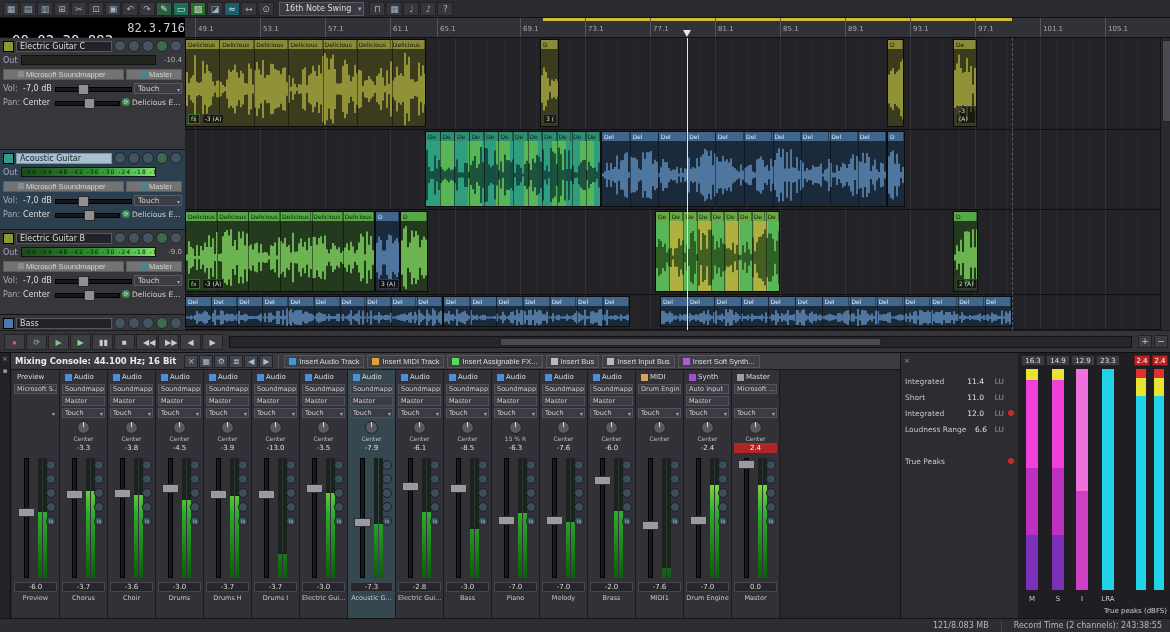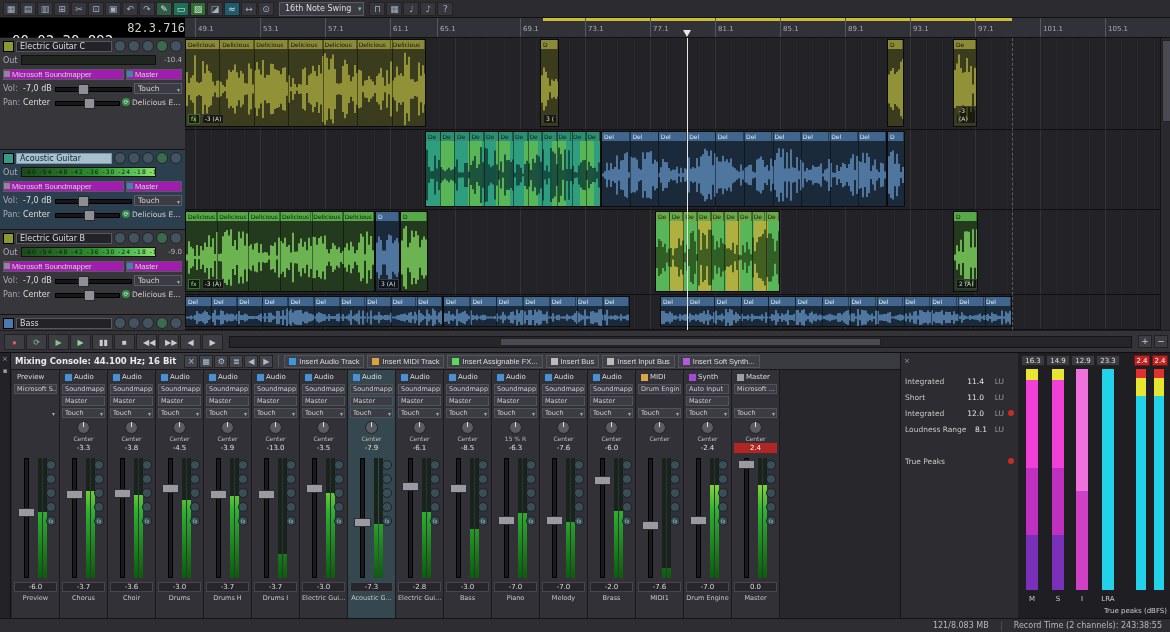--- a/index.html
+++ b/index.html
@@ -33,22 +33,22 @@
          font-size:8px;color:#ddd;white-space:nowrap;overflow:hidden;box-sizing:border-box;}
   .sel .tname{background:#a9c1cf;color:#122733;border-color:#7a97a6;}
   .cbtn{width:10px;height:10px;border-radius:50%;background:#43545f;border:1px solid #1d262b;flex:0 0 auto;}
   .cbtn.g{background:#3c6a4c;}
   .outlbl{width:16px;color:#aab;}
   .tmeter{flex:1;height:8px;border:1px solid #101210;position:relative;overflow:hidden;
           background:linear-gradient(90deg,#1d4a1d,#2f8f2f 55%,#5ac75a 85%,#8ae06a);}
   .tmeter.dim{background:#20261f;}
   .mscale{position:absolute;left:2px;top:1px;font-size:6px;line-height:6px;letter-spacing:1px;color:#0b1c0b;white-space:nowrap;}
   .tpeak{width:24px;text-align:right;font-size:7px;color:#b8b8b8;}
-  .devbtn,.busbtn{height:11px;background:#a21caf;border:1px solid #5a5a62;color:#d4d4d4;font-size:7.5px;line-height:9px;
-          padding:0 0;white-space:nowrap;overflow:hidden;text-align:left;box-sizing:border-box;display:flex;align-items:center;gap:2px;}
+  .devbtn,.busbtn{height:11px;background:#737373;border:1px solid #5a5a62;color:#d4d4d4;font-size:7.5px;line-height:9px;
+          padding:0 14px;white-space:nowrap;overflow:hidden;text-align:left;box-sizing:border-box;display:flex;align-items:center;gap:2px;}
   .devbtn{flex:1;}
   .busbtn{width:56px;flex:0 0 auto;}
   .busic{width:6px;height:6px;background:#3a8a9a;flex:0 0 auto;}
   .devic{width:6px;height:6px;background:#8a8a92;flex:0 0 auto;}
   .plabel{width:18px;color:#aab;}
   .pval{width:30px;color:#ddd;white-space:nowrap;overflow:hidden;}
   .sl{position:relative;flex:1;height:11px;}
   .sl .tr{position:absolute;left:0;right:0;top:4px;height:3px;background:#17171a;border:1px solid #000;}
   .sl .hd{position:absolute;top:1px;width:9px;height:9px;background:#8f8f96;border:1px solid #2a2a2e;}
   .touchdd{width:48px;height:11px;background:#3c3c44;border:1px solid #5a5a62;font-size:7.5px;line-height:9px;
@@ -1294,21 +1294,21 @@
             <span class="led off"></span>
           </div>
           <div class="lrow">
             <span class="lbl">Integrated</span>
             <span class="val">12.0</span>
             <span class="unit">LU</span>
             <span class="led"></span>
           </div>
           <div class="lrow">
             <span class="lbl">Loudness Range</span>
-            <span class="val">8.1</span>
+            <span class="val">6.6</span>
             <span class="unit">LU</span>
             <span class="led off"></span>
           </div>
         </div>
       <div class="lrow tprow">
         <span class="lbl">True Peaks</span>
         <span class="led"></span>
       </div>
     </div>
     <div class="meters">

